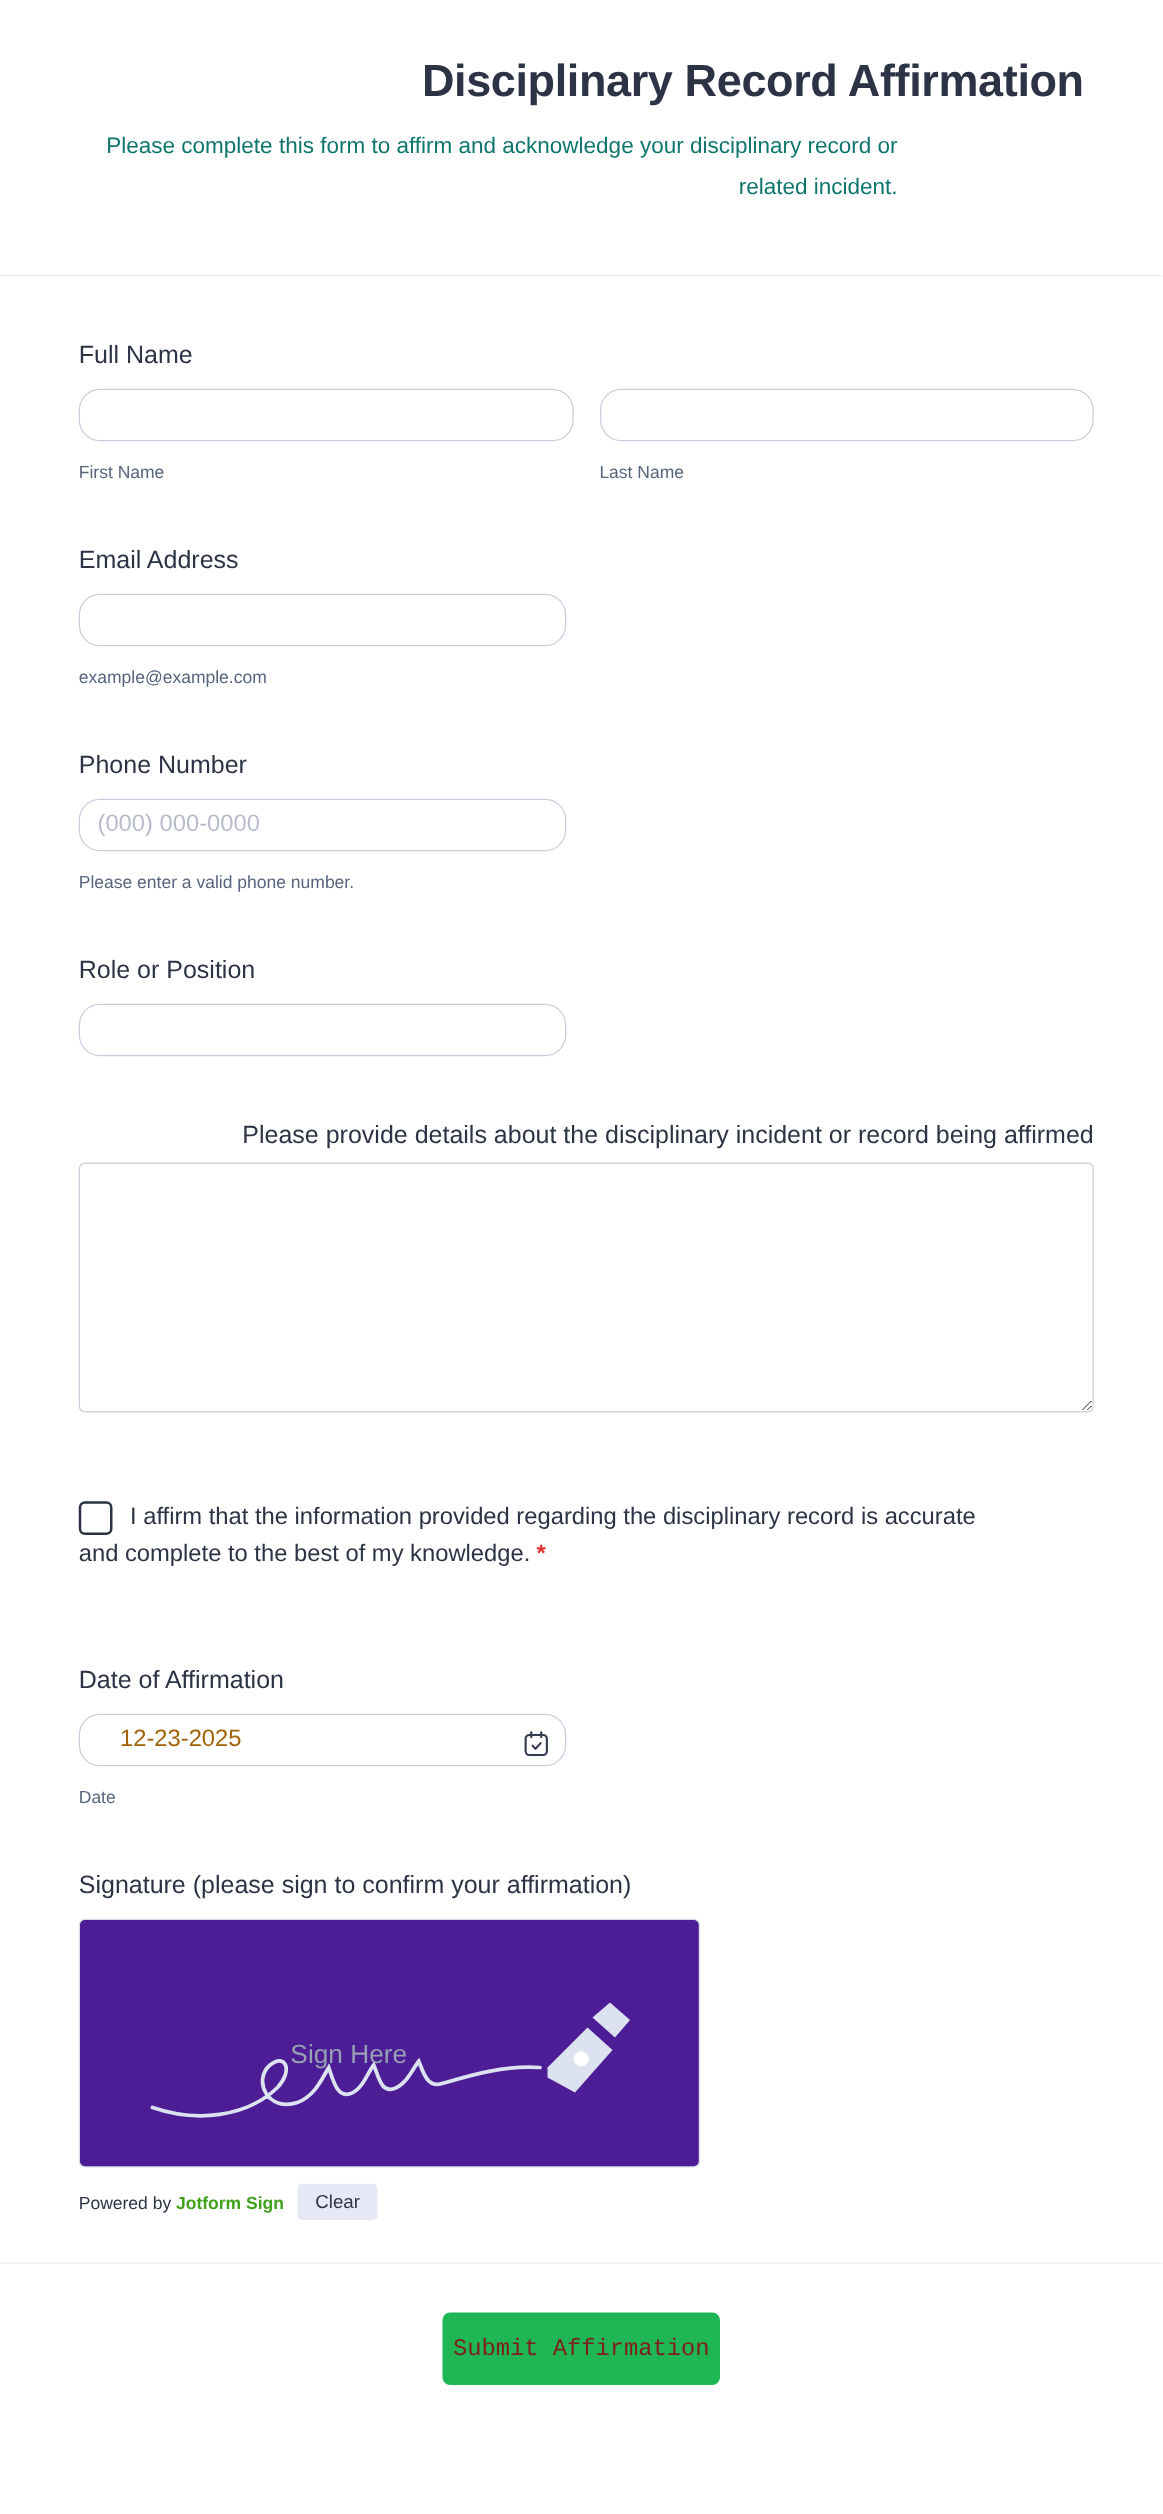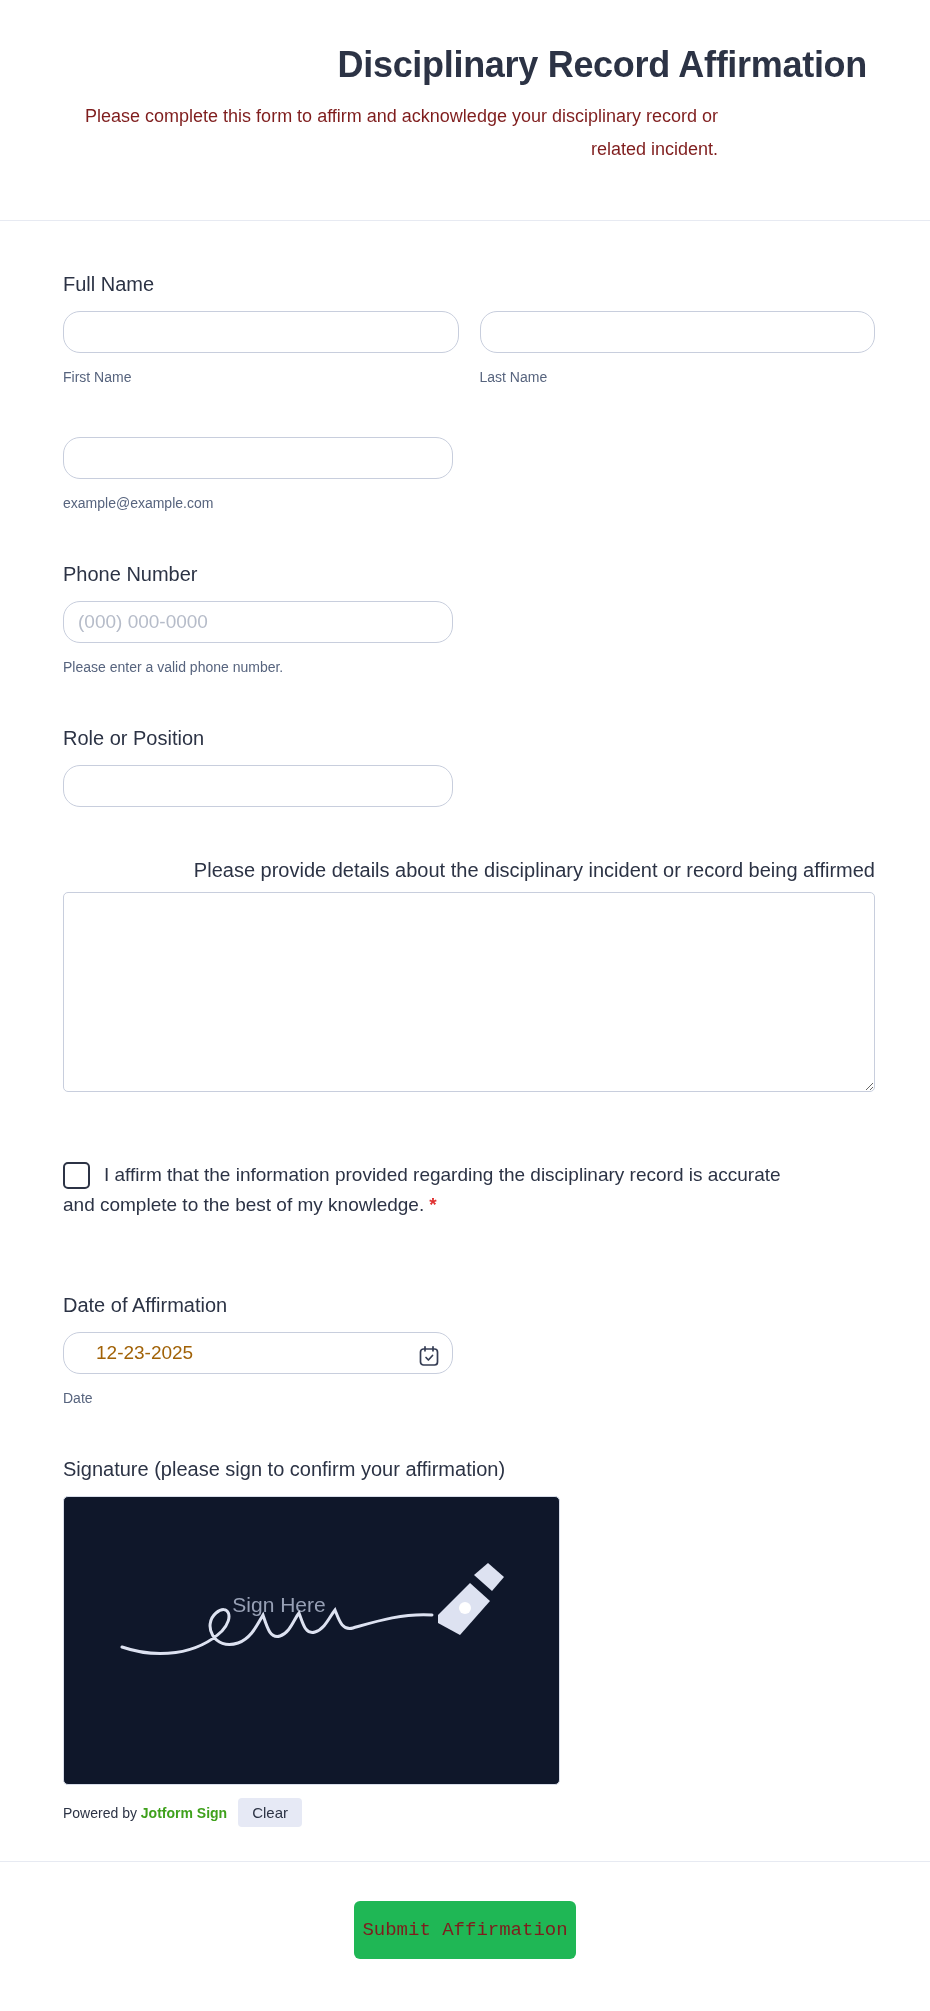--- a/index.html
+++ b/index.html
@@ -16,21 +16,21 @@
   .form-title {
     font-size: 36px;
     font-weight: 700;
     color: #2c3345;
     letter-spacing: -0.3px;
     margin: 20px 0 14px 0;
   }
   .form-subtitle {
     font-size: 18px;
     line-height: 33px;
-    color: #7f1d1d;
+    color: #0f766e;
     max-width: 655px;
   }
   .divider {
     border: 0;
     border-top: 1px solid #e7eaf2;
     margin: 0;
     width: 100%;
   }
   
   .form-body { padding: 0 55px 0 63px; }
@@ -109,24 +109,24 @@
     width: 24px;
     height: 24px;
     background: none;
     border: none;
     padding: 0;
     cursor: pointer;
   }
   
   .sig-box {
     width: 497px;
-    height: 289px;
+    height: 199px;
     border: 1px solid #d8dde9;
     border-radius: 5px;
-    background: #0f172a;
+    background: #4c1d95;
     position: relative;
     overflow: hidden;
     cursor: crosshair;
   }
   .sign-here-text {
     position: absolute;
     top: 96px;
     left: 0;
     width: 430px;
     text-align: center;
@@ -197,20 +197,21 @@
           <div class="sublabel">First Name</div>
         </div>
         <div class="name-col">
           <input type="text" class="text-input" value="" style="">
           <div class="sublabel">Last Name</div>
         </div>
       </div>
     </div>
 
     <div class="section">
+      <div class="field-label">Email Address</div>
       <input type="text" class="text-input" value="" style="">
       <div class="sublabel">example@example.com</div>
     </div>
 
     <div class="section">
       <div class="field-label">Phone Number</div>
       <input type="text" class="text-input" placeholder="(000) 000-0000" style="">
       <div class="sublabel">Please enter a valid phone number.</div>
     </div>
 

